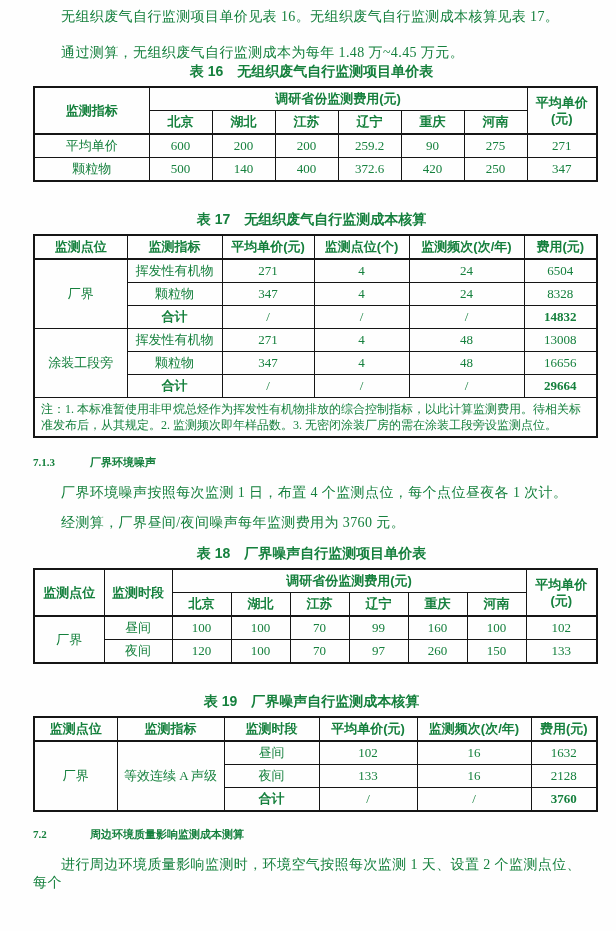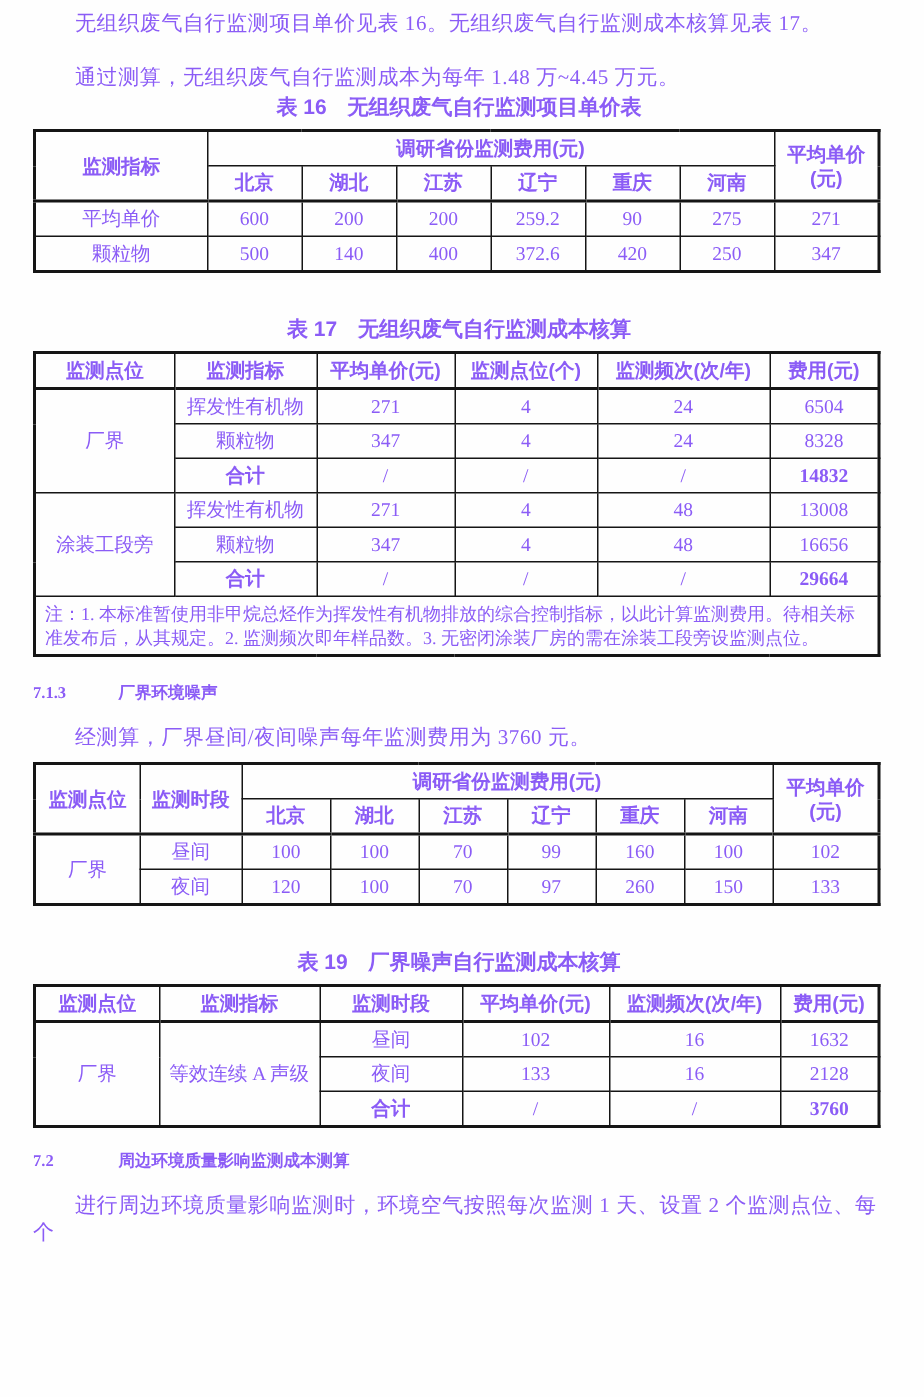--- a/index.html
+++ b/index.html
@@ -2,22 +2,22 @@
 <html><head>
 <meta charset="utf-8">
 <style>
   html,body{margin:0;padding:0;background:#ffffff;}
   .page{
     position:relative;
     width:616px;height:931px;
     background:#fefefe;
     overflow:hidden;
     box-sizing:border-box;
-    padding:8px 26px 0 22px;
-    color:#8b5cf6;
+    padding:8px 26px 0 33px;
+    color:#15803d;
     font-family:"Liberation Serif", serif;
   }
   .body-text{
     margin:0;
     font-size:14px;
     line-height:18px;
     letter-spacing:0.4px;
     text-indent:2em;
   }
   .mt{margin-top:18px;}
@@ -204,22 +204,26 @@
       <tr>
         <td colspan="6" class="note-cell">注：1. 本标准暂使用非甲烷总烃作为挥发性有机物排放的综合控制指标，以此计算监测费用。待相关标准发布后，从其规定。2. 监测频次即年样品数。3. 无密闭涂装厂房的需在涂装工段旁设监测点位。</td>
       </tr>
     </tbody>
   </table>
 
   <h3 class="sec-heading h713">
     <span class="sec-num">7.1.3</span><span>厂界环境噪声</span>
   </h3>
 
+  <p class="body-text p-sec">厂界环境噪声按照每次监测 1 日，布置 4 个监测点位，每个点位昼夜各 1 次计。</p>
   <p class="body-text p-sec">经测算，厂界昼间/夜间噪声每年监测费用为 3760 元。</p>
 
+  <div class="caption cap18">
+    <span>表 18</span><span class="cap-title">厂界噪声自行监测项目单价表</span>
+  </div>
 
   <table class="doc-table t16">
     <colgroup>
       <col style="width:70px">
         <col style="width:68px">
         <col style="width:59px">
         <col style="width:59px">
         <col style="width:59px">
         <col style="width:59px">
         <col style="width:59px">

